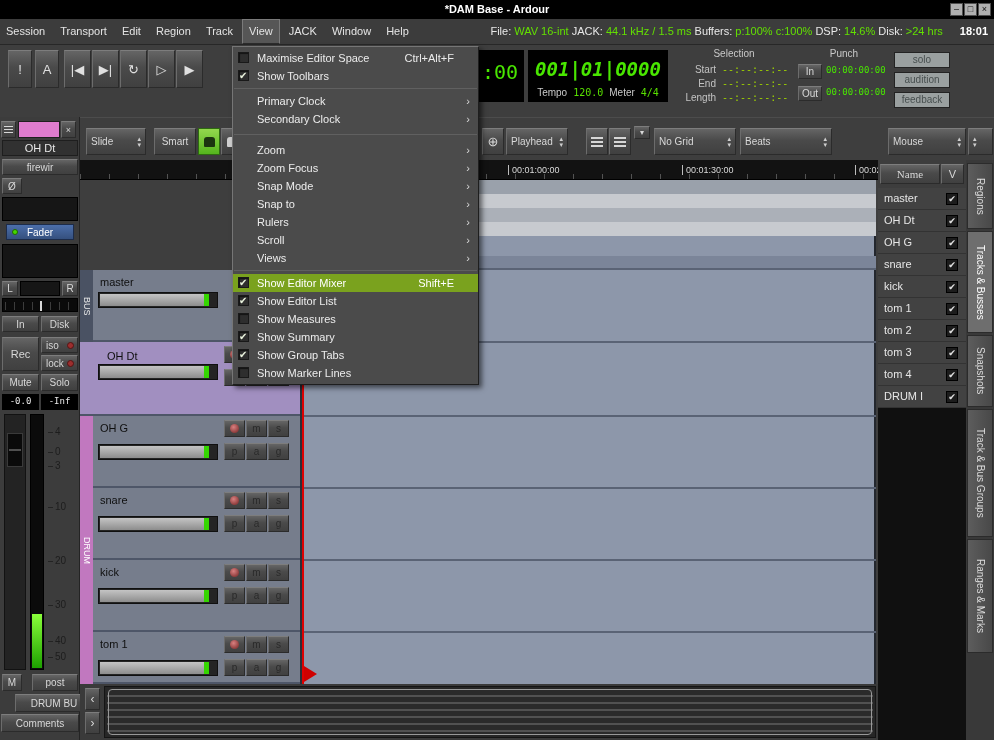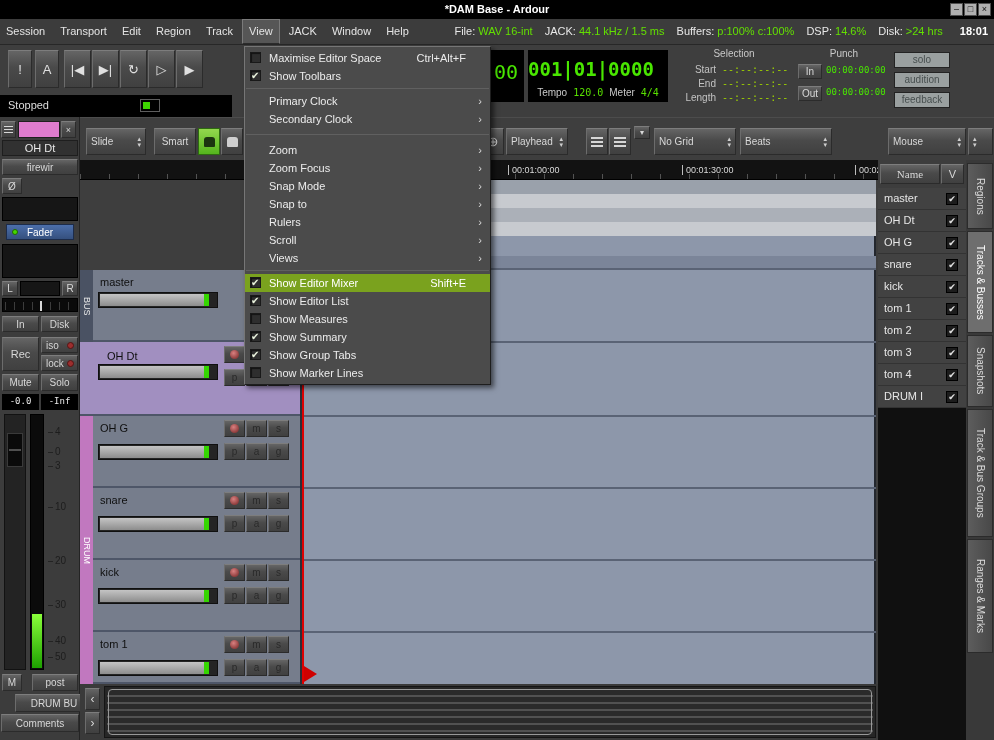--- a/index.html
+++ b/index.html
@@ -21,21 +21,21 @@
   .green { color:#59e000; }
   
   .titlebar { position:absolute; left:0; top:0; width:994px; height:19px; background:#000; }
   .title { position:absolute; width:100%; text-align:center; font-size:11px; font-weight:bold; color:#fff; line-height:19px; }
   .winbtn { position:absolute; top:3px; width:13px; height:13px; background:#b0b0b0; border:1px solid #4f4f4f; color:#111; font-size:9px; line-height:10px; text-align:center; }
   
   .menubar { position:absolute; left:0; top:19px; width:994px; height:26px; background:#3c3c3c; border-bottom:1px solid #272727; font-size:11px; }
   .mitem { display:inline-block; padding:0 6px; line-height:25px; color:#e4e4e4; }
   .mitem.active { background:#565656; border:1px solid #7a7a7a; border-bottom-color:#2c2c2c; line-height:23px; }
   .mstatus { position:absolute; right:6px; top:0; line-height:25px; white-space:nowrap; font-size:11px; }
-  .mstatus .lb { color:#e8e8e8; margin-left:9px; }
+  .mstatus .lb { color:#e8e8e8; }
   .mstatus .vl { color:#63e000; margin-left:3px; }
   .mstatus .tm { color:#fff; margin-left:14px; font-weight:bold; }
   
   .transport { position:absolute; left:0; top:45px; width:994px; height:72px; background:#3e3e3e; }
   .tbtn { top:5px; height:38px; font-size:13px; color:#e0e0e0; }
   .stoppedbar { position:absolute; left:0; top:50px; width:232px; height:22px; background:#000; color:#ddd; font-size:11px; line-height:21px; }
   .shuttle { position:absolute; left:140px; top:4px; width:20px; height:13px; border:1px solid #5e5e5e; background:#000; }
   .shuttle i { position:absolute; left:2px; top:2px; width:7px; height:7px; background:#3ed400; }
   .clockbox { position:absolute; background:#000; color:#49e600; font-family:"DejaVu Sans Mono",monospace; }
   .panel-title { position:absolute; width:100%; text-align:center; font-size:10px; color:#c9c9c9; }
@@ -99,21 +99,21 @@
   
   .sidetabs { position:absolute; left:966px; top:160px; width:28px; height:580px; background:#393939; }
   .vtab { position:absolute; left:1px; width:26px; background:linear-gradient(90deg,#5d5d5d,#484848); border:1px solid #2b2b2b; color:#dcdcdc; font-size:10px; }
   .vtab.sel { background:#6e6e6e; color:#fff; }
   
   .summary { position:absolute; left:80px; top:684px; width:798px; height:56px; background:#3a3a3a; }
   .sframe { position:absolute; left:24px; top:2px; width:772px; height:52px; background:#262626; border:1px solid #151515; }
   .stripes { position:absolute; left:2px; top:3px; width:766px; height:44px; background:repeating-linear-gradient(#2a2a2a 0 5px,#515151 5px 7px); }
   .viewrect { position:absolute; left:3px; top:2px; width:764px; height:46px; border:1px solid #989898; border-radius:4px; }
   
-  .menu { position:absolute; left:232px; top:46px; width:247px; background:#4b4b4b; border:1px solid #767676; border-right-color:#1e1e1e; border-bottom-color:#1e1e1e; box-shadow:3px 3px 5px rgba(0,0,0,.55); z-index:60; padding:2px 0; font-size:11px; color:#ececec;margin-left:12px; }
+  .menu { position:absolute; left:232px; top:46px; width:247px; background:#4b4b4b; border:1px solid #767676; border-right-color:#1e1e1e; border-bottom-color:#1e1e1e; box-shadow:3px 3px 5px rgba(0,0,0,.55); z-index:60; padding:2px 0; font-size:11px; color:#ececec; }
   .mi { position:relative; height:18px; line-height:18px; padding-left:24px; }
   .mi .sc { position:absolute; right:24px; }
   .mi .sub { position:absolute; right:8px; color:#d8d8d8; }
   .mi .cb { position:absolute; left:5px; top:3px; width:11px; height:11px; background:#2e2e2e; border:1px solid #191919; box-shadow:inset 1px 1px 1px rgba(0,0,0,.6); }
   .mi .ck { position:absolute; left:0px; top:-4px; font-size:10px; color:#e9f2dd; }
   .mi.hl { background:#7aa21e; color:#fff; }
   .msep { height:1px; background:#383838; border-bottom:1px solid #606060; margin:3px 1px; }
 </style>
 </head>
 <body>
@@ -159,31 +159,25 @@
     <div class="btn tbtn" style="left:120px;width:27px;">
         <span>↻</span>
       </div>
     <div class="btn tbtn" style="left:148px;width:27px;">
         <span>▷</span>
       </div>
     <div class="btn tbtn" style="left:176px;width:27px;">
         <span>▶</span>
       </div>
 
-    <div class="stoppedbar">
-      <span style="padding-left:8px;">Stopped</span>
-      <span class="shuttle">
-          <i></i>
-        </span>
-    </div>
 
     <div class="clockbox" style="left:420px;top:5px;width:104px;height:52px;text-align:right;padding:10px 6px 0 0;font-size:20px;">:00</div>
 
     <div class="clockbox" style="left:528px;top:5px;width:140px;height:52px;">
-      <div style="text-align:left;padding-top:8px;font-size:19px;font-weight:bold;">001|01|0000</div>
+      <div style="text-align:center;padding-top:8px;font-size:19px;font-weight:bold;font-style:italic;">001|01|0000</div>
       <div style="position:absolute;bottom:4px;width:100%;display:flex;justify-content:center;gap:6px;font-size:10px;font-family:'Liberation Sans',sans-serif;">
         <span style="color:#c9c9c9;">Tempo</span>
         <span class="green" style="font-family:'DejaVu Sans Mono',monospace;">120.0</span>
         <span style="color:#c9c9c9;">Meter</span>
         <span class="green" style="font-family:'DejaVu Sans Mono',monospace;">4/4</span>
       </div>
     </div>
 
     <div class="abs" style="left:672px;top:3px;width:124px;height:66px;">
       <div class="panel-title">Selection</div>

